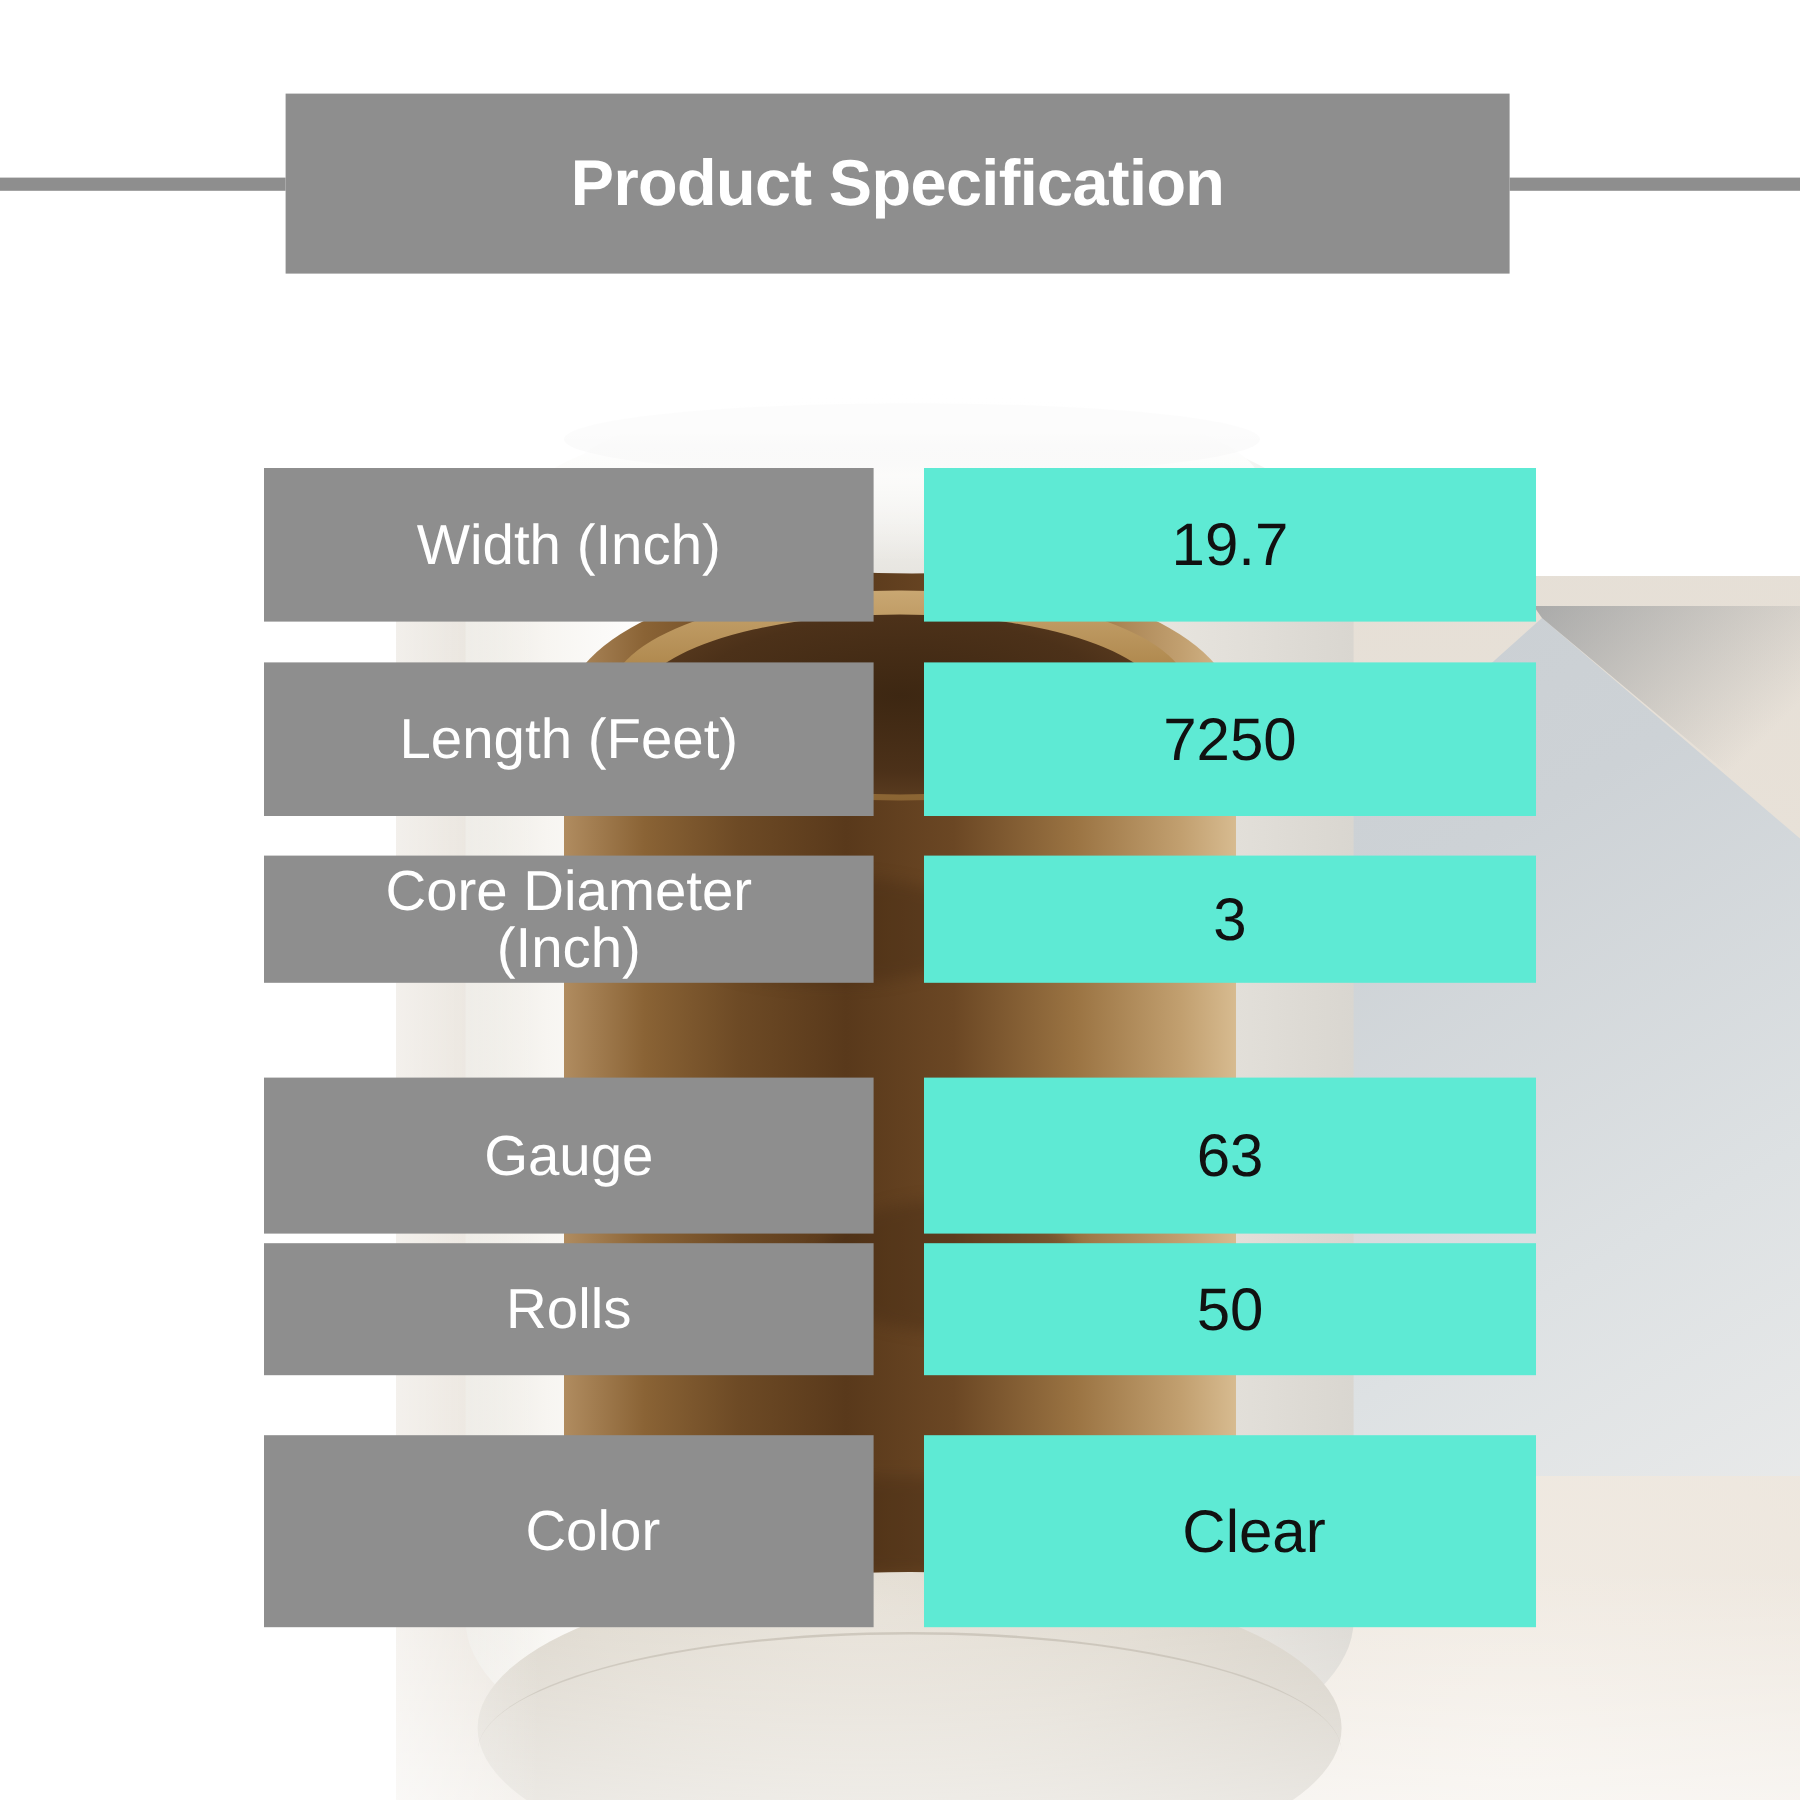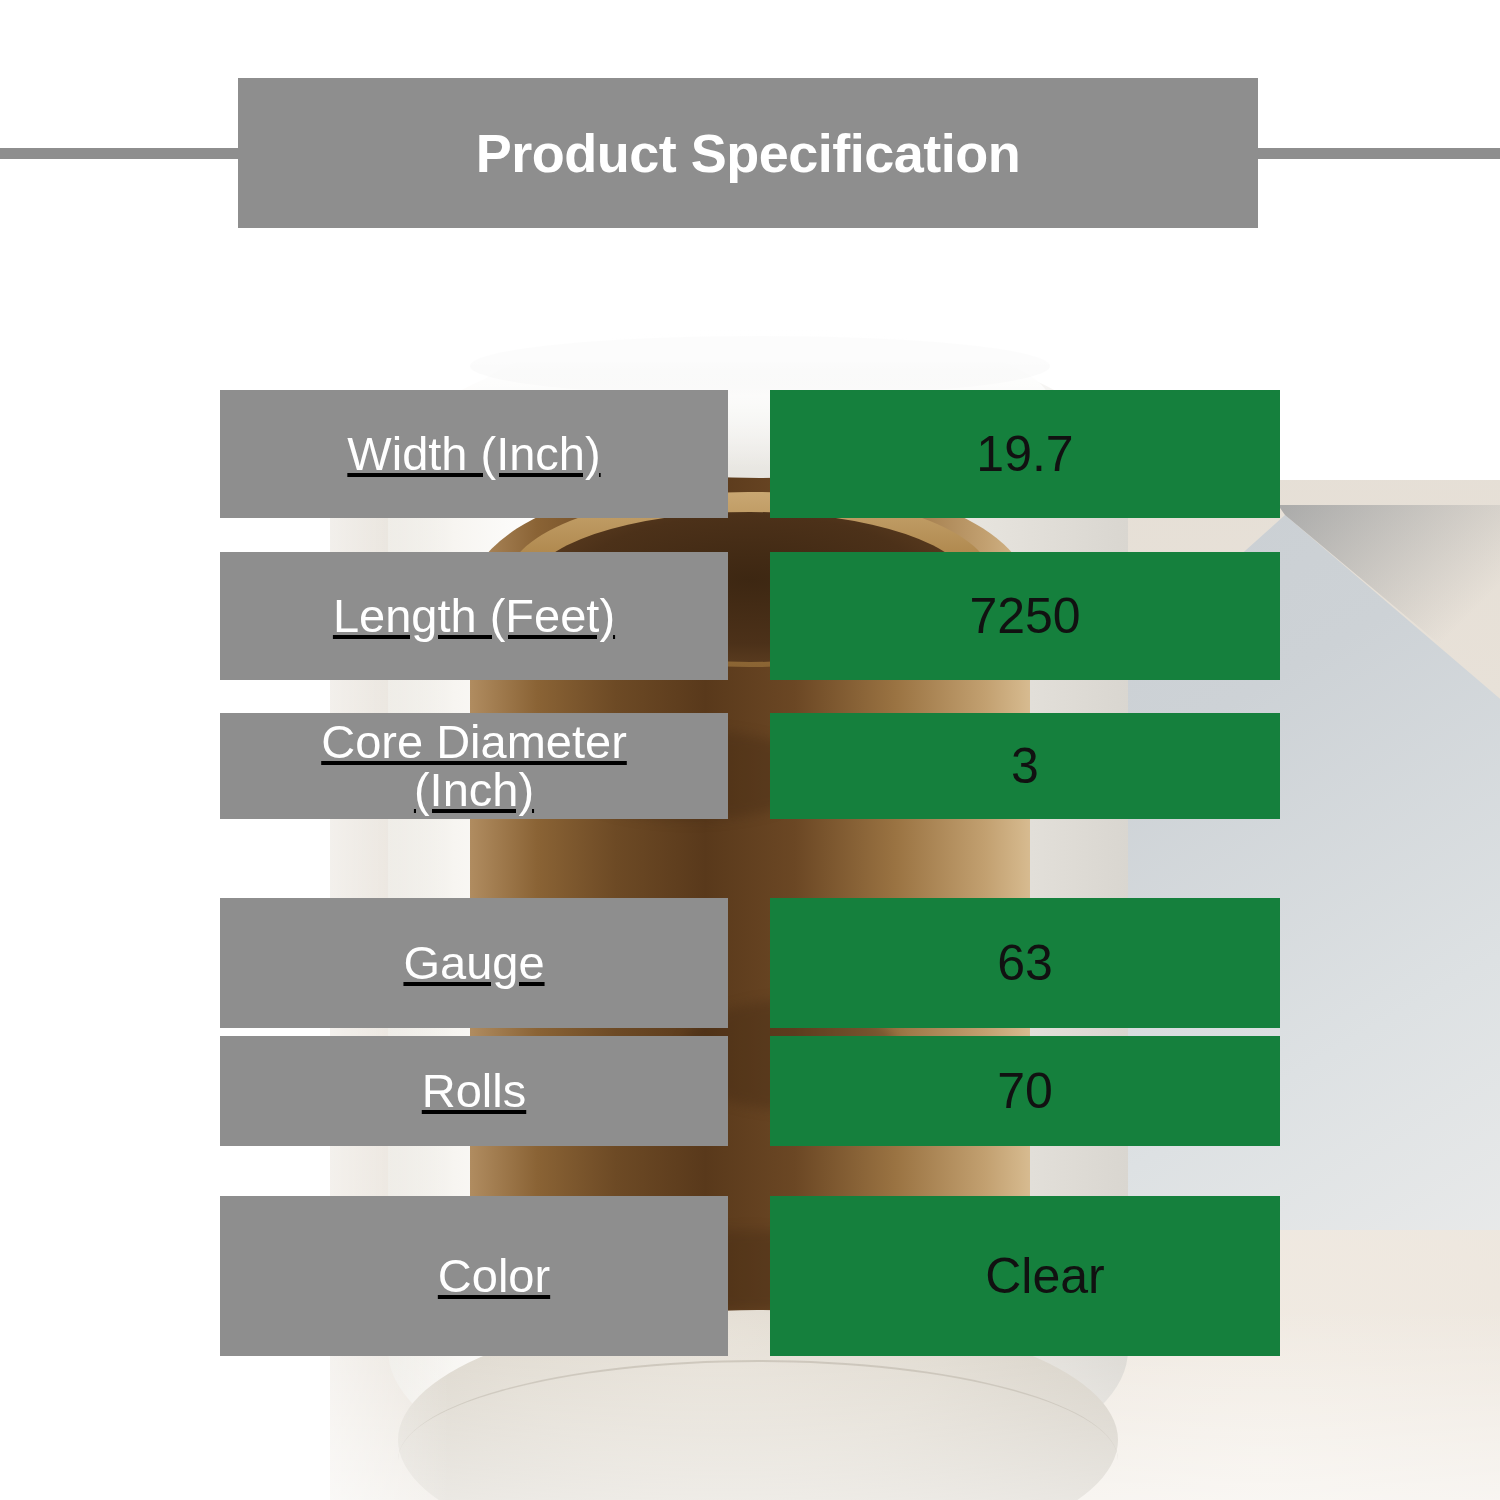--- a/index.html
+++ b/index.html
@@ -198,36 +198,35 @@
 
   .spec-row { position:absolute; left:0; width:1500px; }
 
   .label-cell {
     position:absolute;
     left:220px;
     width:508px;
     background:#8e8e8e;
     display:flex; align-items:center; justify-content:center;
     text-align:center;
-    text-decoration:underline;
   }
   .label-text {
     color:#ffffff;
     font-size:47px;
     font-weight:400;
     line-height:1.02;
     padding:0 10px;
     white-space:pre-line;
   }
 
   .value-cell {
     position:absolute;
     left:770px;
     width:510px;
-    background:#15803d;
+    background:#5eead4;
     display:flex; align-items:center; justify-content:center;
   }
   .value-text {
     color:#111111;
     font-size:50px;
     font-weight:400;
     line-height:1;
   }
 
   
@@ -311,21 +310,21 @@
       <div class="value-cell">
         <span class="value-text">63</span>
       </div>
     </div>
 
     <div class="spec-row r5">
       <div class="label-cell">
         <span class="label-text">Rolls</span>
       </div>
       <div class="value-cell">
-        <span class="value-text">70</span>
+        <span class="value-text">50</span>
       </div>
     </div>
 
     <div class="spec-row r6">
       <div class="label-cell">
         <span class="label-text">Color</span>
       </div>
       <div class="value-cell">
         <span class="value-text">Clear</span>
       </div>

